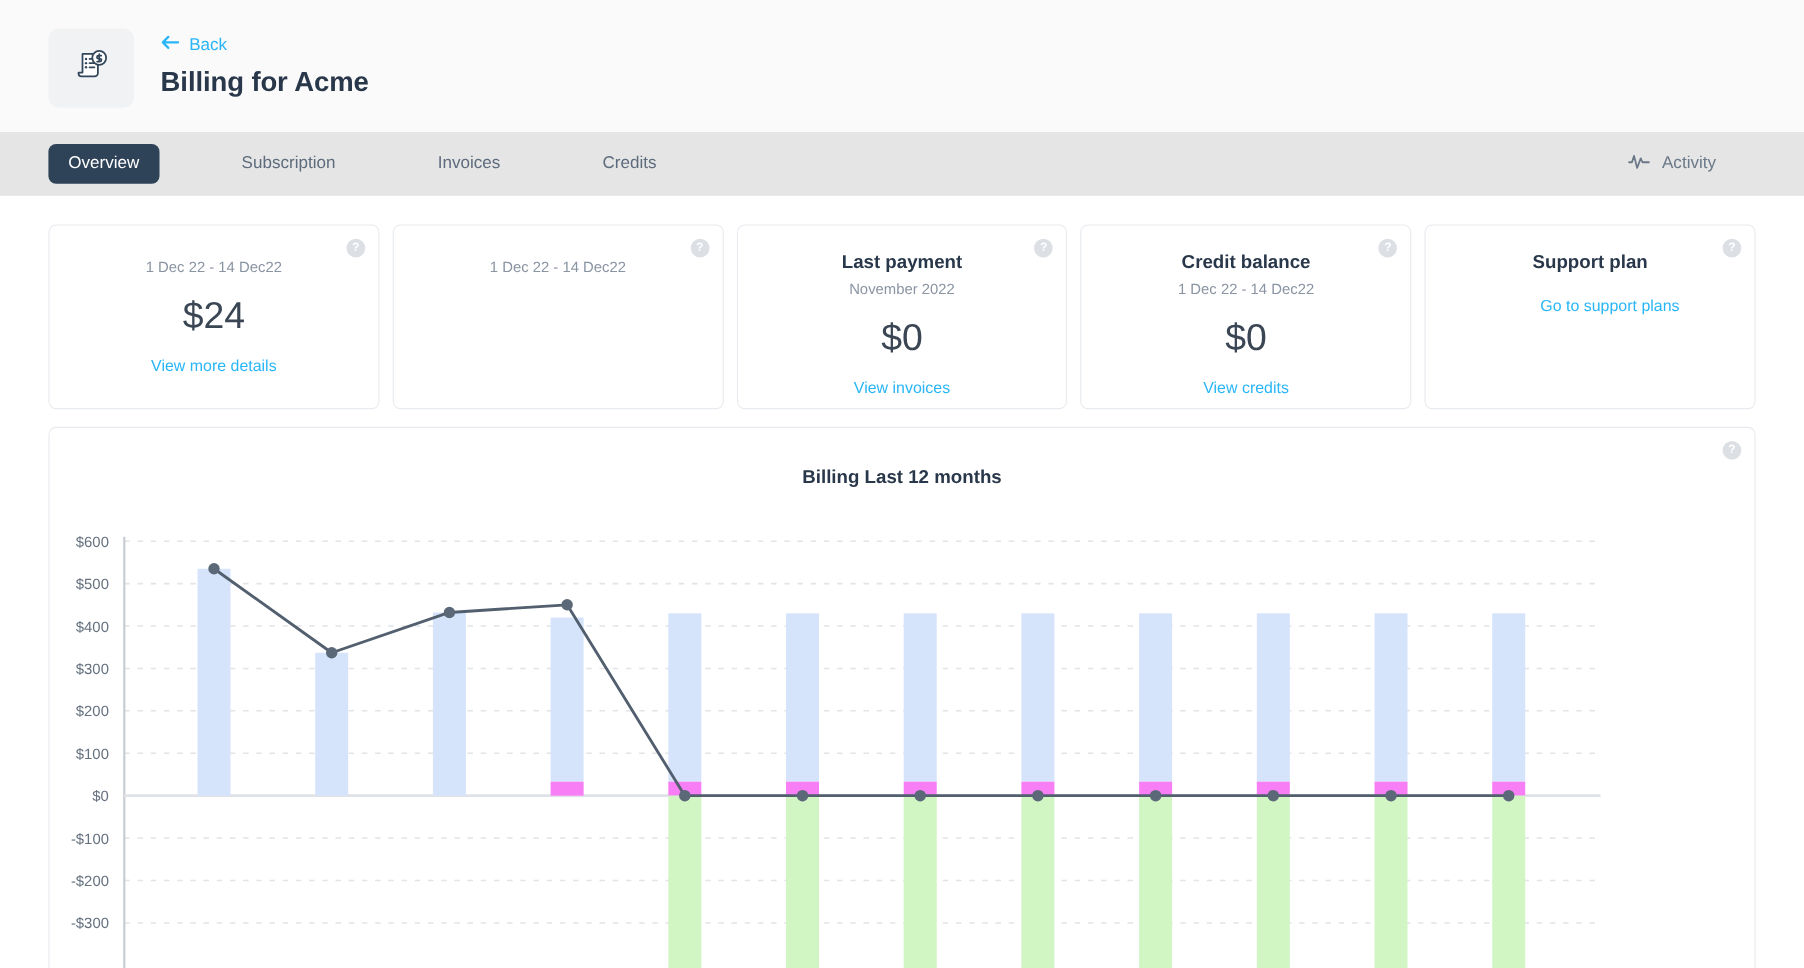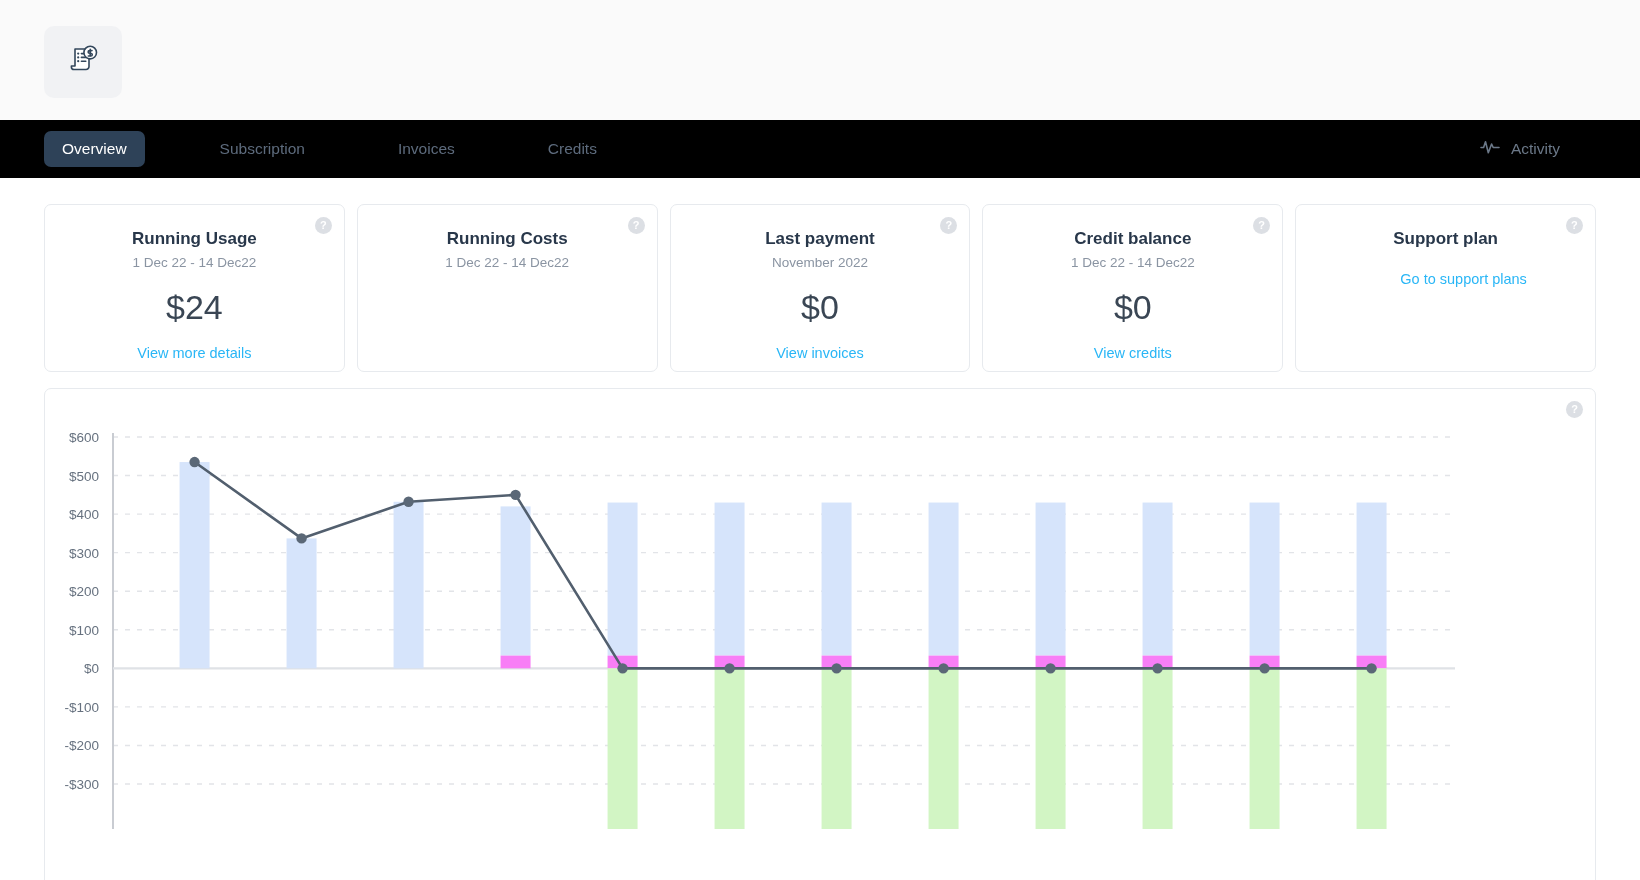--- a/index.html
+++ b/index.html
@@ -37,21 +37,21 @@
     margin-top: 11px;
     font-size: 25px;
     font-weight: bold;
     color: #28374a;
     letter-spacing: -0.1px;
   }
 
   
   .tabbar {
     height: 58px;
-    background: #000000;
+    background: #e5e5e5;
     display: flex;
     align-items: center;
     padding: 0 44px 0 44px;
     position: relative;
   }
   .tabs { display: flex; align-items: center; }
   .tab {
     font-size: 15.5px;
     color: #5d6b7d;
     padding: 9px 18px;
@@ -129,20 +129,31 @@
         <path d="M12 9h14v17.5a3 3 0 0 1-3 3H11a2.6 2.6 0 0 1-2.6-2.6V26H12z" fill="#fff" stroke-linejoin="round"></path>
         <circle cx="15.2" cy="13.6" r="1.1" fill="#33475b" stroke="none"></circle>
         <circle cx="15.2" cy="17.4" r="1.1" fill="#33475b" stroke="none"></circle>
         <circle cx="15.2" cy="21.2" r="1.1" fill="#33475b" stroke="none"></circle>
         <path d="M18.4 13.6h6.2M18.4 17.4h6.2M18.4 21.2h4.4" stroke-linecap="round"></path>
         <circle cx="27.2" cy="12.6" r="6.3" fill="#fff"></circle>
         <path d="M27.2 9.2v6.9M29 10.6h-2.5a1.35 1.35 0 0 0 0 2.7h1.4a1.35 1.35 0 0 1 0 2.7h-2.6" stroke-linecap="round"></path>
       </svg>
     </span>
   </div>
+  <div class="header-texts">
+    <div class="back-link">
+      <span class="back-arrow">
+        <svg width="17" height="13" viewBox="0 0 17 13" fill="none" stroke="#29b6f6" stroke-width="2" stroke-linecap="round" stroke-linejoin="round">
+          <path d="M16 6.5H2M7 1.5 2 6.5l5 5"></path>
+        </svg>
+      </span>
+      <span>Back</span>
+    </div>
+    <div class="page-title">Billing for Acme</div>
+  </div>
 </div>
 
 <div class="tabbar">
   <div class="tabs">
     <div class="tab active">Overview</div>
     <div class="tab">Subscription</div>
     <div class="tab">Invoices</div>
     <div class="tab">Credits</div>
   </div>
   <div class="activity-btn">
@@ -154,29 +165,27 @@
     <span>Activity</span>
   </div>
 </div>
 
 <div class="content">
 
   <div class="stat-row">
 
     <div class="stat-card">
       <div class="help-badge">?</div>
-      <div class="stat-title">Running Usage</div>
       <div class="stat-sub">1 Dec 22 - 14 Dec22</div>
       <div class="stat-value">$24</div>
       <div class="stat-link">View more details</div>
     </div>
 
     <div class="stat-card">
       <div class="help-badge">?</div>
-      <div class="stat-title">Running Costs</div>
       <div class="stat-sub">1 Dec 22 - 14 Dec22</div>
     </div>
 
     <div class="stat-card">
       <div class="help-badge">?</div>
       <div class="stat-title">Last payment</div>
       <div class="stat-sub">November 2022</div>
       <div class="stat-value">$0</div>
       <div class="stat-link">View invoices</div>
     </div>
@@ -192,20 +201,21 @@
     <div class="stat-card support">
       <div class="help-badge">?</div>
       <div class="stat-title">Support plan</div>
       <div class="stat-link">Go to support plans</div>
     </div>
 
   </div>
 
   <div class="chart-card">
     <div class="help-badge">?</div>
+    <div class="chart-title">Billing Last 12 months</div>
     <div class="plot-wrap">
       <svg class="plot-svg" id="plot" width="1500" height="420">
           <line x1="68" y1="28" x2="1410" y2="28" stroke="#e2e4e8" stroke-width="1.4" stroke-dasharray="5 7"></line>
           <text x="54" y="33" text-anchor="end" font-size="13.5" fill="#66717f" font-family="&quot;Liberation Sans&quot;, sans-serif">$600</text>
           <line x1="68" y1="66.55555555555554" x2="1410" y2="66.55555555555554" stroke="#e2e4e8" stroke-width="1.4" stroke-dasharray="5 7"></line>
           <text x="54" y="71.55555555555554" text-anchor="end" font-size="13.5" fill="#66717f" font-family="&quot;Liberation Sans&quot;, sans-serif">$500</text>
           <line x1="68" y1="105.1111111111111" x2="1410" y2="105.1111111111111" stroke="#e2e4e8" stroke-width="1.4" stroke-dasharray="5 7"></line>
           <text x="54" y="110.1111111111111" text-anchor="end" font-size="13.5" fill="#66717f" font-family="&quot;Liberation Sans&quot;, sans-serif">$400</text>
           <line x1="68" y1="143.66666666666666" x2="1410" y2="143.66666666666666" stroke="#e2e4e8" stroke-width="1.4" stroke-dasharray="5 7"></line>
           <text x="54" y="148.66666666666666" text-anchor="end" font-size="13.5" fill="#66717f" font-family="&quot;Liberation Sans&quot;, sans-serif">$300</text>

